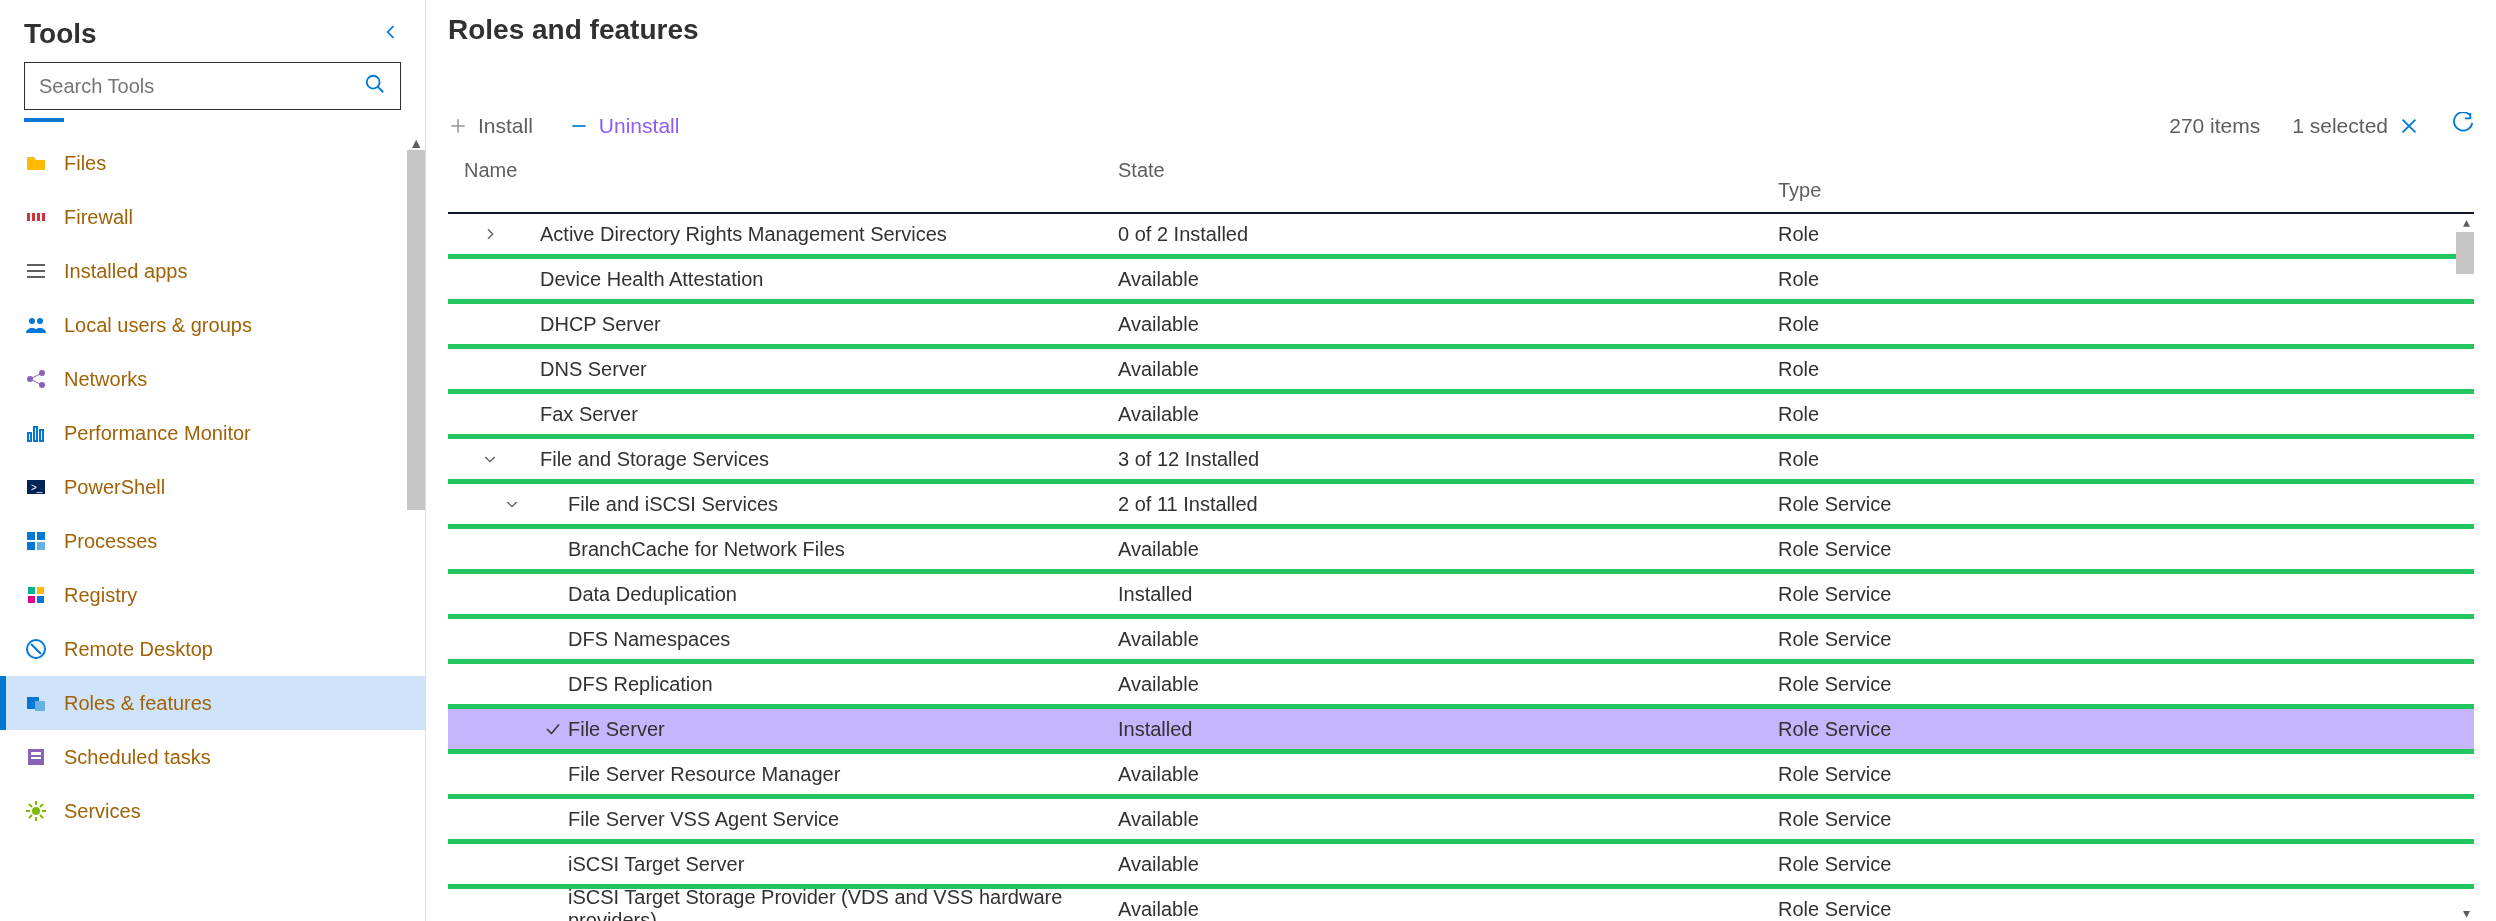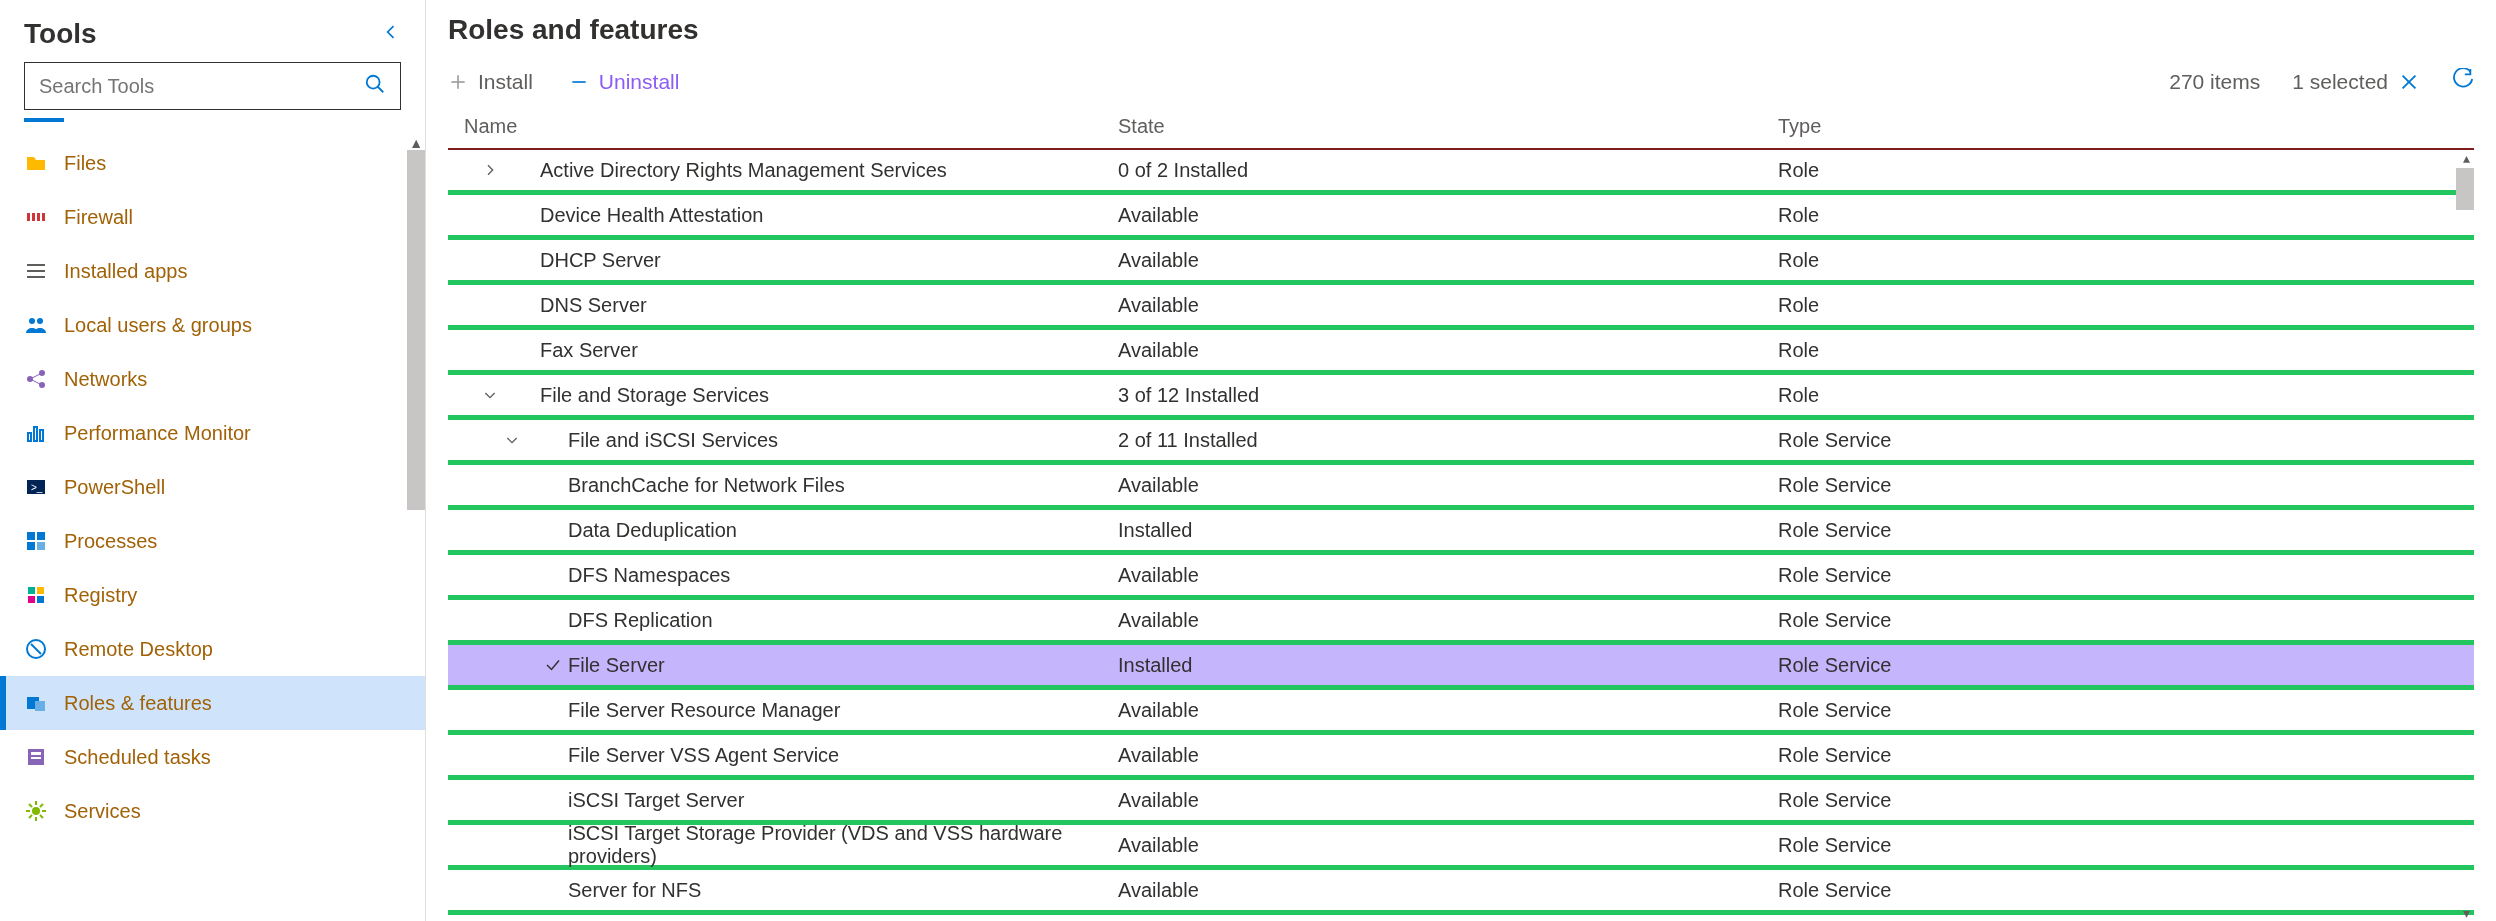--- a/index.html
+++ b/index.html
@@ -19,34 +19,34 @@
   .sidebar-items { padding-top: 18px; }
   .sidebar-item { display: flex; align-items: center; gap: 16px; height: 54px; padding: 0 24px; cursor: pointer; font-size: 20px; color: #a16207; }
   .sidebar-item.selected { background: #cfe4fa; border-left: 6px solid #0078d4; padding-left: 18px; }
   .sidebar-icon { width: 24px; height: 24px; display:inline-flex; align-items:center; justify-content:center; }
   .sidebar-scrollbar { position: absolute; right: 0; top: 150px; width: 18px; height: 360px; background: #c8c6c4; }
   .sidebar-scrollbar-up { position:absolute; right:2px; top:135px; font-size:14px; color:#605e5c; }
 
   
   .main { flex: 1; height: 100%; display: flex; flex-direction: column; padding: 14px 22px 0 22px; position: relative; }
   .main-title { font-size: 28px; font-weight: 600; margin-bottom: 22px; }
-  .toolbar { display: flex; align-items: center; gap: 36px; margin-bottom: 10px; }
+  .toolbar { display: flex; align-items: center; gap: 36px; margin-bottom: 10px; margin-top: 44px; }
   .tool-btn { display: inline-flex; align-items: center; gap: 10px; color: #605e5c; font-size: 21px; cursor: pointer; }
   .tool-btn.blue { color: #8b5cf6; }
   .tool-icon { width: 20px; height: 20px; display:inline-flex; align-items:center; justify-content:center; }
   .toolbar-right { margin-left: auto; display: flex; align-items: center; gap: 32px; color: #605e5c; font-size: 21px; }
   .italic { }
   .clear-sel { display:inline-flex; align-items:center; gap:10px; cursor:pointer; }
   .clear-sel svg, .refresh-btn svg { width:22px; height:22px; stroke:#0078d4; stroke-width:2; fill:none; }
 
   
-  .table-header { display: flex; border-bottom: 2px solid #7f1d1d; padding: 10px 0; color: #605e5c; font-size: 20px; }
+  .table-header { display: flex; border-bottom: 2px solid #0f172a; padding: 10px 0; color: #605e5c; font-size: 20px; }
   .col-name { width: 670px; padding-left: 16px; }
   .col-state { width: 660px; }
-  .col-type { flex: 1; }
+  .col-type { flex: 1; margin-top: 20px; }
   .table-body { flex: 1; overflow: hidden; position: relative; }
   .row { display: flex; align-items: center; height: 45px; border-bottom: 5px solid #22c55e; font-size: 20px; }
   .row.selected { background: #c4b5fd; }
   .expand-cell { display:inline-flex; width: 24px; justify-content:center; margin-right: 6px; }
   .expand-cell svg { width:16px; height:16px; stroke:#605e5c; stroke-width:2; fill:none; }
   .check-cell { display:inline-flex; width: 24px; justify-content:center; margin-right: 6px; }
   .check-cell svg { width:18px; height:18px; stroke:#323130; stroke-width:2; fill:none; }
   .indent-1 .lead { width: 92px; padding-left: 30px; }
   .indent-1 .name-inner { padding-left: 0; }
   .indent-2 .lead { width: 120px; padding-left: 52px; }

